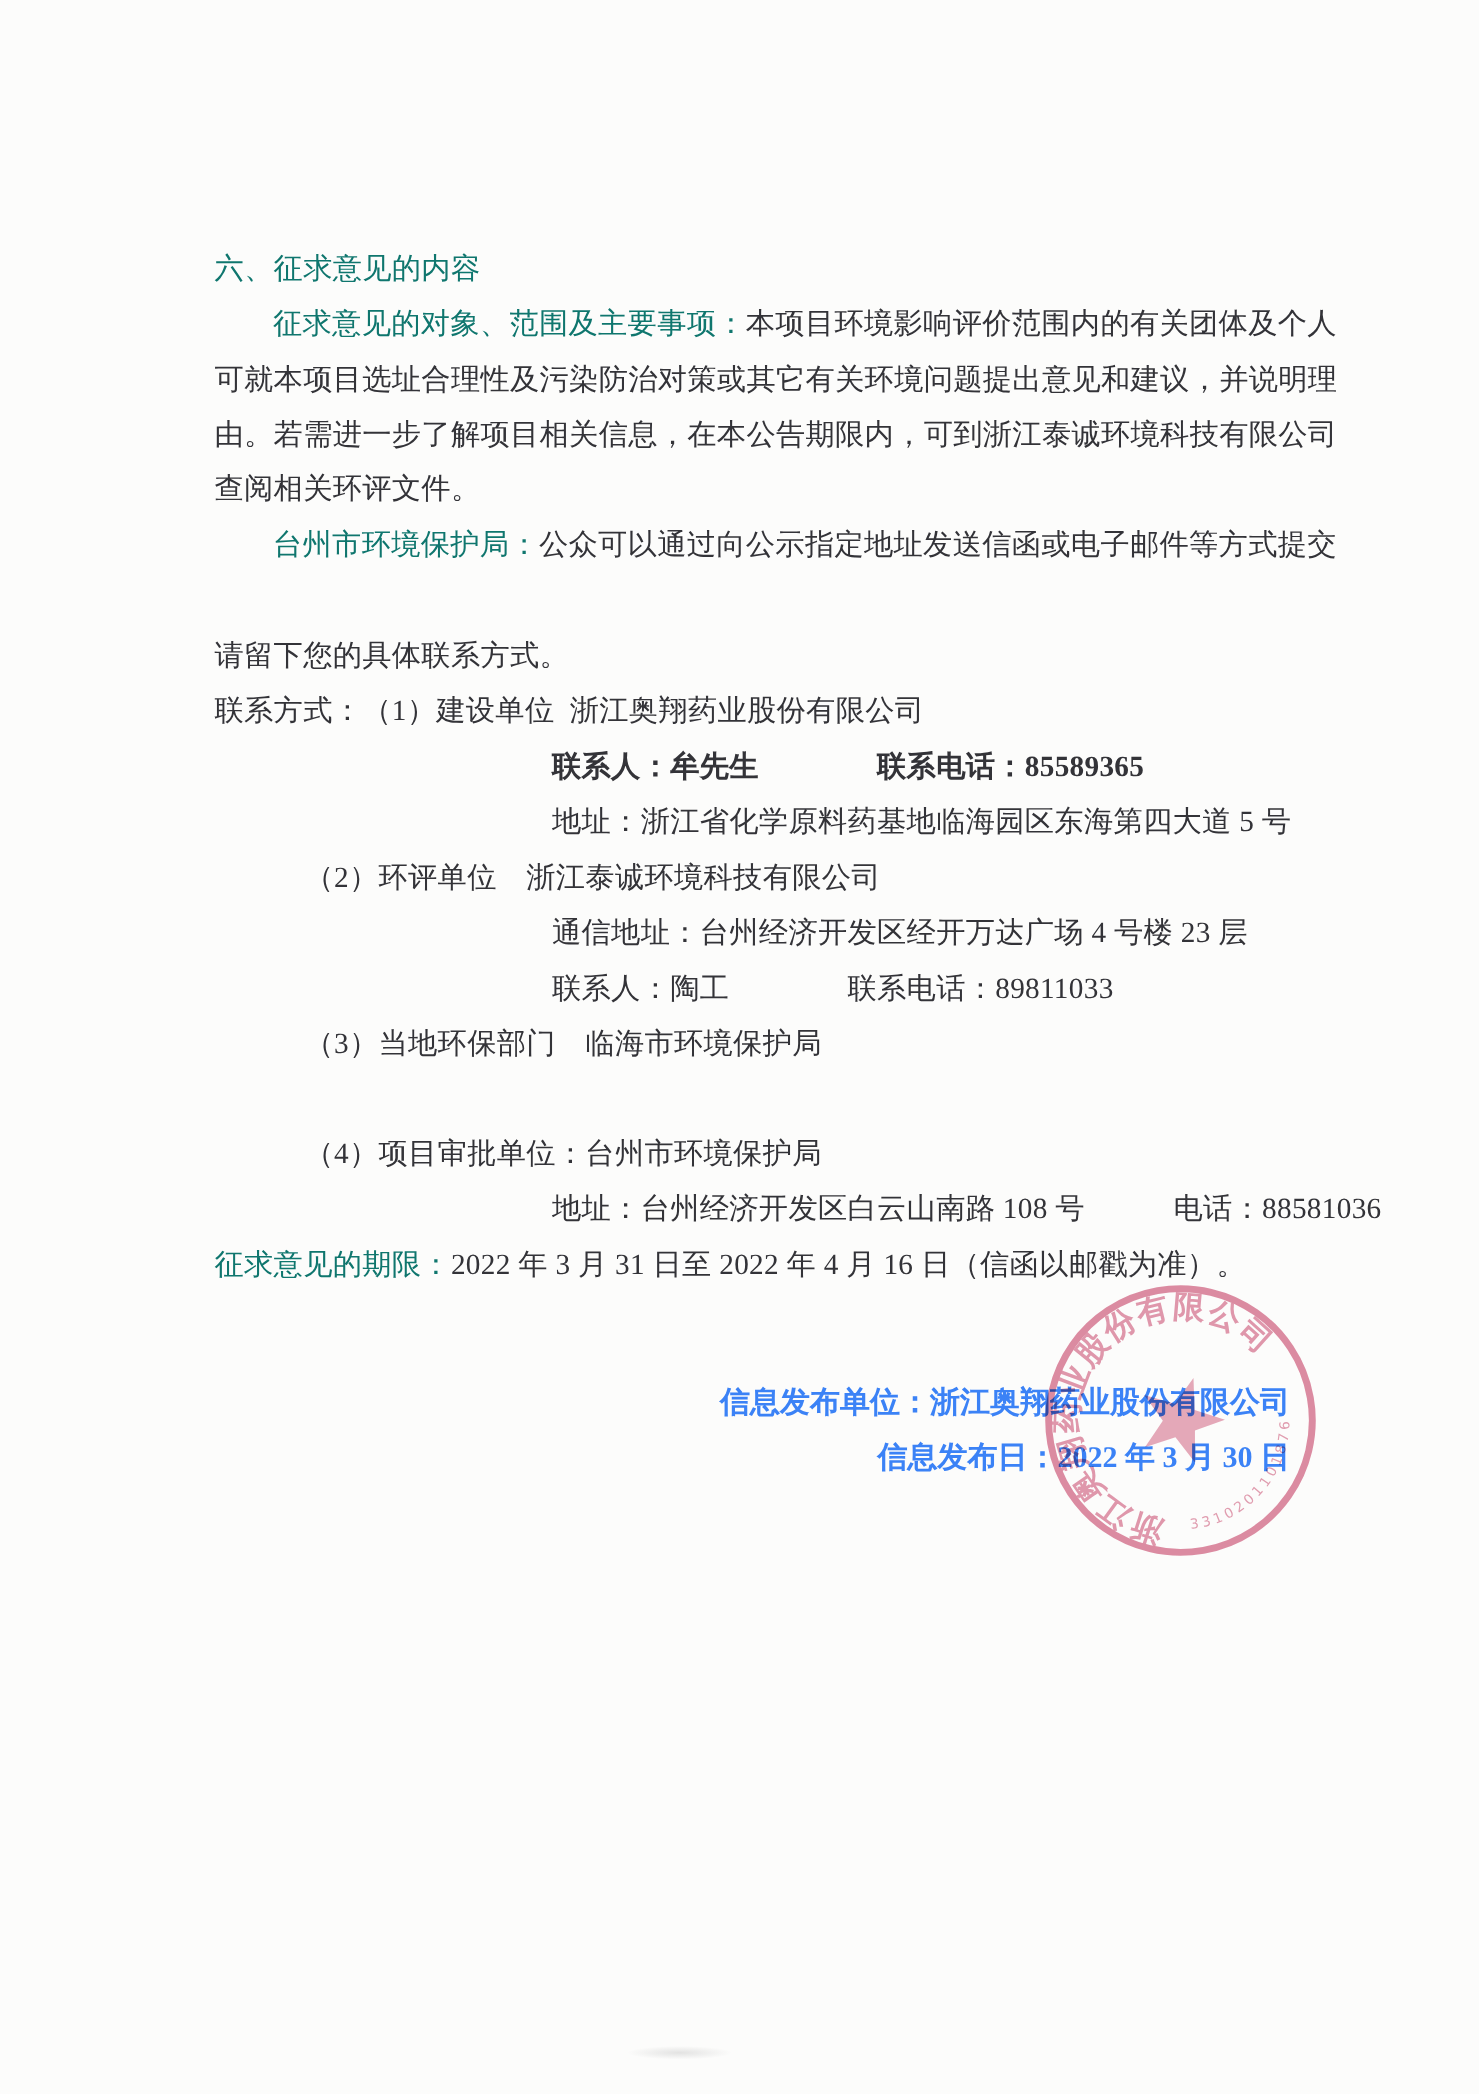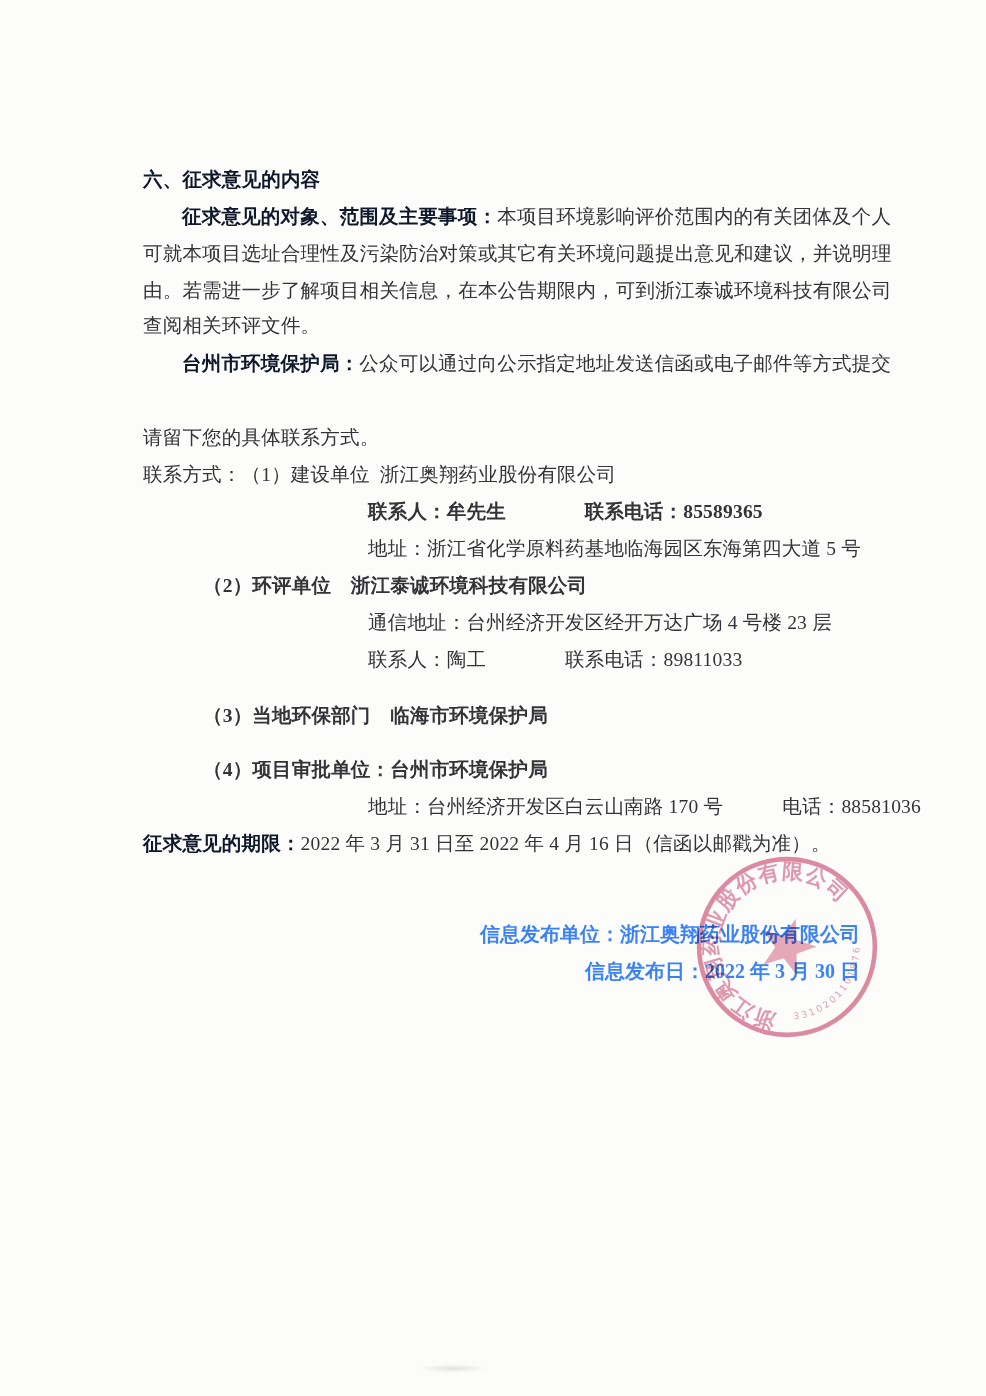--- a/index.html
+++ b/index.html
@@ -21,23 +21,23 @@
     height: 100%;
   }
   .line {
     position: absolute;
     white-space: pre;
     font-size: 19.5px;
     line-height: 27px;
     letter-spacing: 0.2px;
     color: #333338;
   }
-  .b { font-weight: bold; color: #0f172a; }
+  .b { font-weight: normal; color: #0f766e; }
   .ind-first { left: 39px; }   
-  .ind-num   { left: 60px; font-weight: bold; }   
+  .ind-num   { left: 60px; }   
   .ind-sub   { left: 225px; }  
   .footer-line {
     position: absolute;
     right: 126px;
     white-space: pre;
     font-size: 20px;
     font-weight: bold;
     color: #3b82f6;
     text-align: right;
   }
@@ -76,23 +76,23 @@
 
     <div class="line ind-first" style="top:350px;"><span class="b">台州市环境保护局：</span><span>公众可以通过向公示指定地址发送信函或电子邮件等方式提交</span></div>
     <div class="line" style="top:424px; left:0;">请留下您的具体联系方式。</div>
 
     <div class="line" style="top:461px; left:0;">联系方式：（1）建设单位  浙江奥翔药业股份有限公司</div>
     <div class="line ind-sub" style="top:498px;font-weight:bold;">联系人：牟先生　　　　联系电话：85589365</div>
     <div class="line ind-sub" style="top:535px;">地址：浙江省化学原料药基地临海园区东海第四大道 5 号</div>
     <div class="line ind-num" style="top:572px;">（2）环评单位　浙江泰诚环境科技有限公司</div>
     <div class="line ind-sub" style="top:609px;">通信地址：台州经济开发区经开万达广场 4 号楼 23 层</div>
     <div class="line ind-sub" style="top:646px;">联系人：陶工　　　　联系电话：89811033</div>
-    <div class="line ind-num" style="top:683px;margin-top:19px;">（3）当地环保部门　临海市环境保护局</div>
+    <div class="line ind-num" style="top:683px;">（3）当地环保部门　临海市环境保护局</div>
     <div class="line ind-num" style="top:756px;">（4）项目审批单位：台州市环境保护局</div>
-    <div class="line ind-sub" style="top:793px;">地址：台州经济开发区白云山南路 170 号　　　电话：88581036</div>
+    <div class="line ind-sub" style="top:793px;">地址：台州经济开发区白云山南路 108 号　　　电话：88581036</div>
 
     <div class="line" style="top:830px; left:0;"><span class="b">征求意见的期限：</span><span>2022 年 3 月 31 日至 2022 年 4 月 16 日（信函以邮戳为准）。</span></div>
   </div>
 
   <div class="footer-line" style="top:921px;">信息发布单位：浙江奥翔药业股份有限公司</div>
   <div class="footer-line" style="top:958px;">信息发布日：2022 年 3 月 30 日</div>
 
   <svg class="seal" viewBox="0 0 184 184" xmlns="http://www.w3.org/2000/svg">
     <defs>
       <path id="sealTopArc" d="M 35,127 A 67,67 0 1 1 149,127" fill="none"></path>

